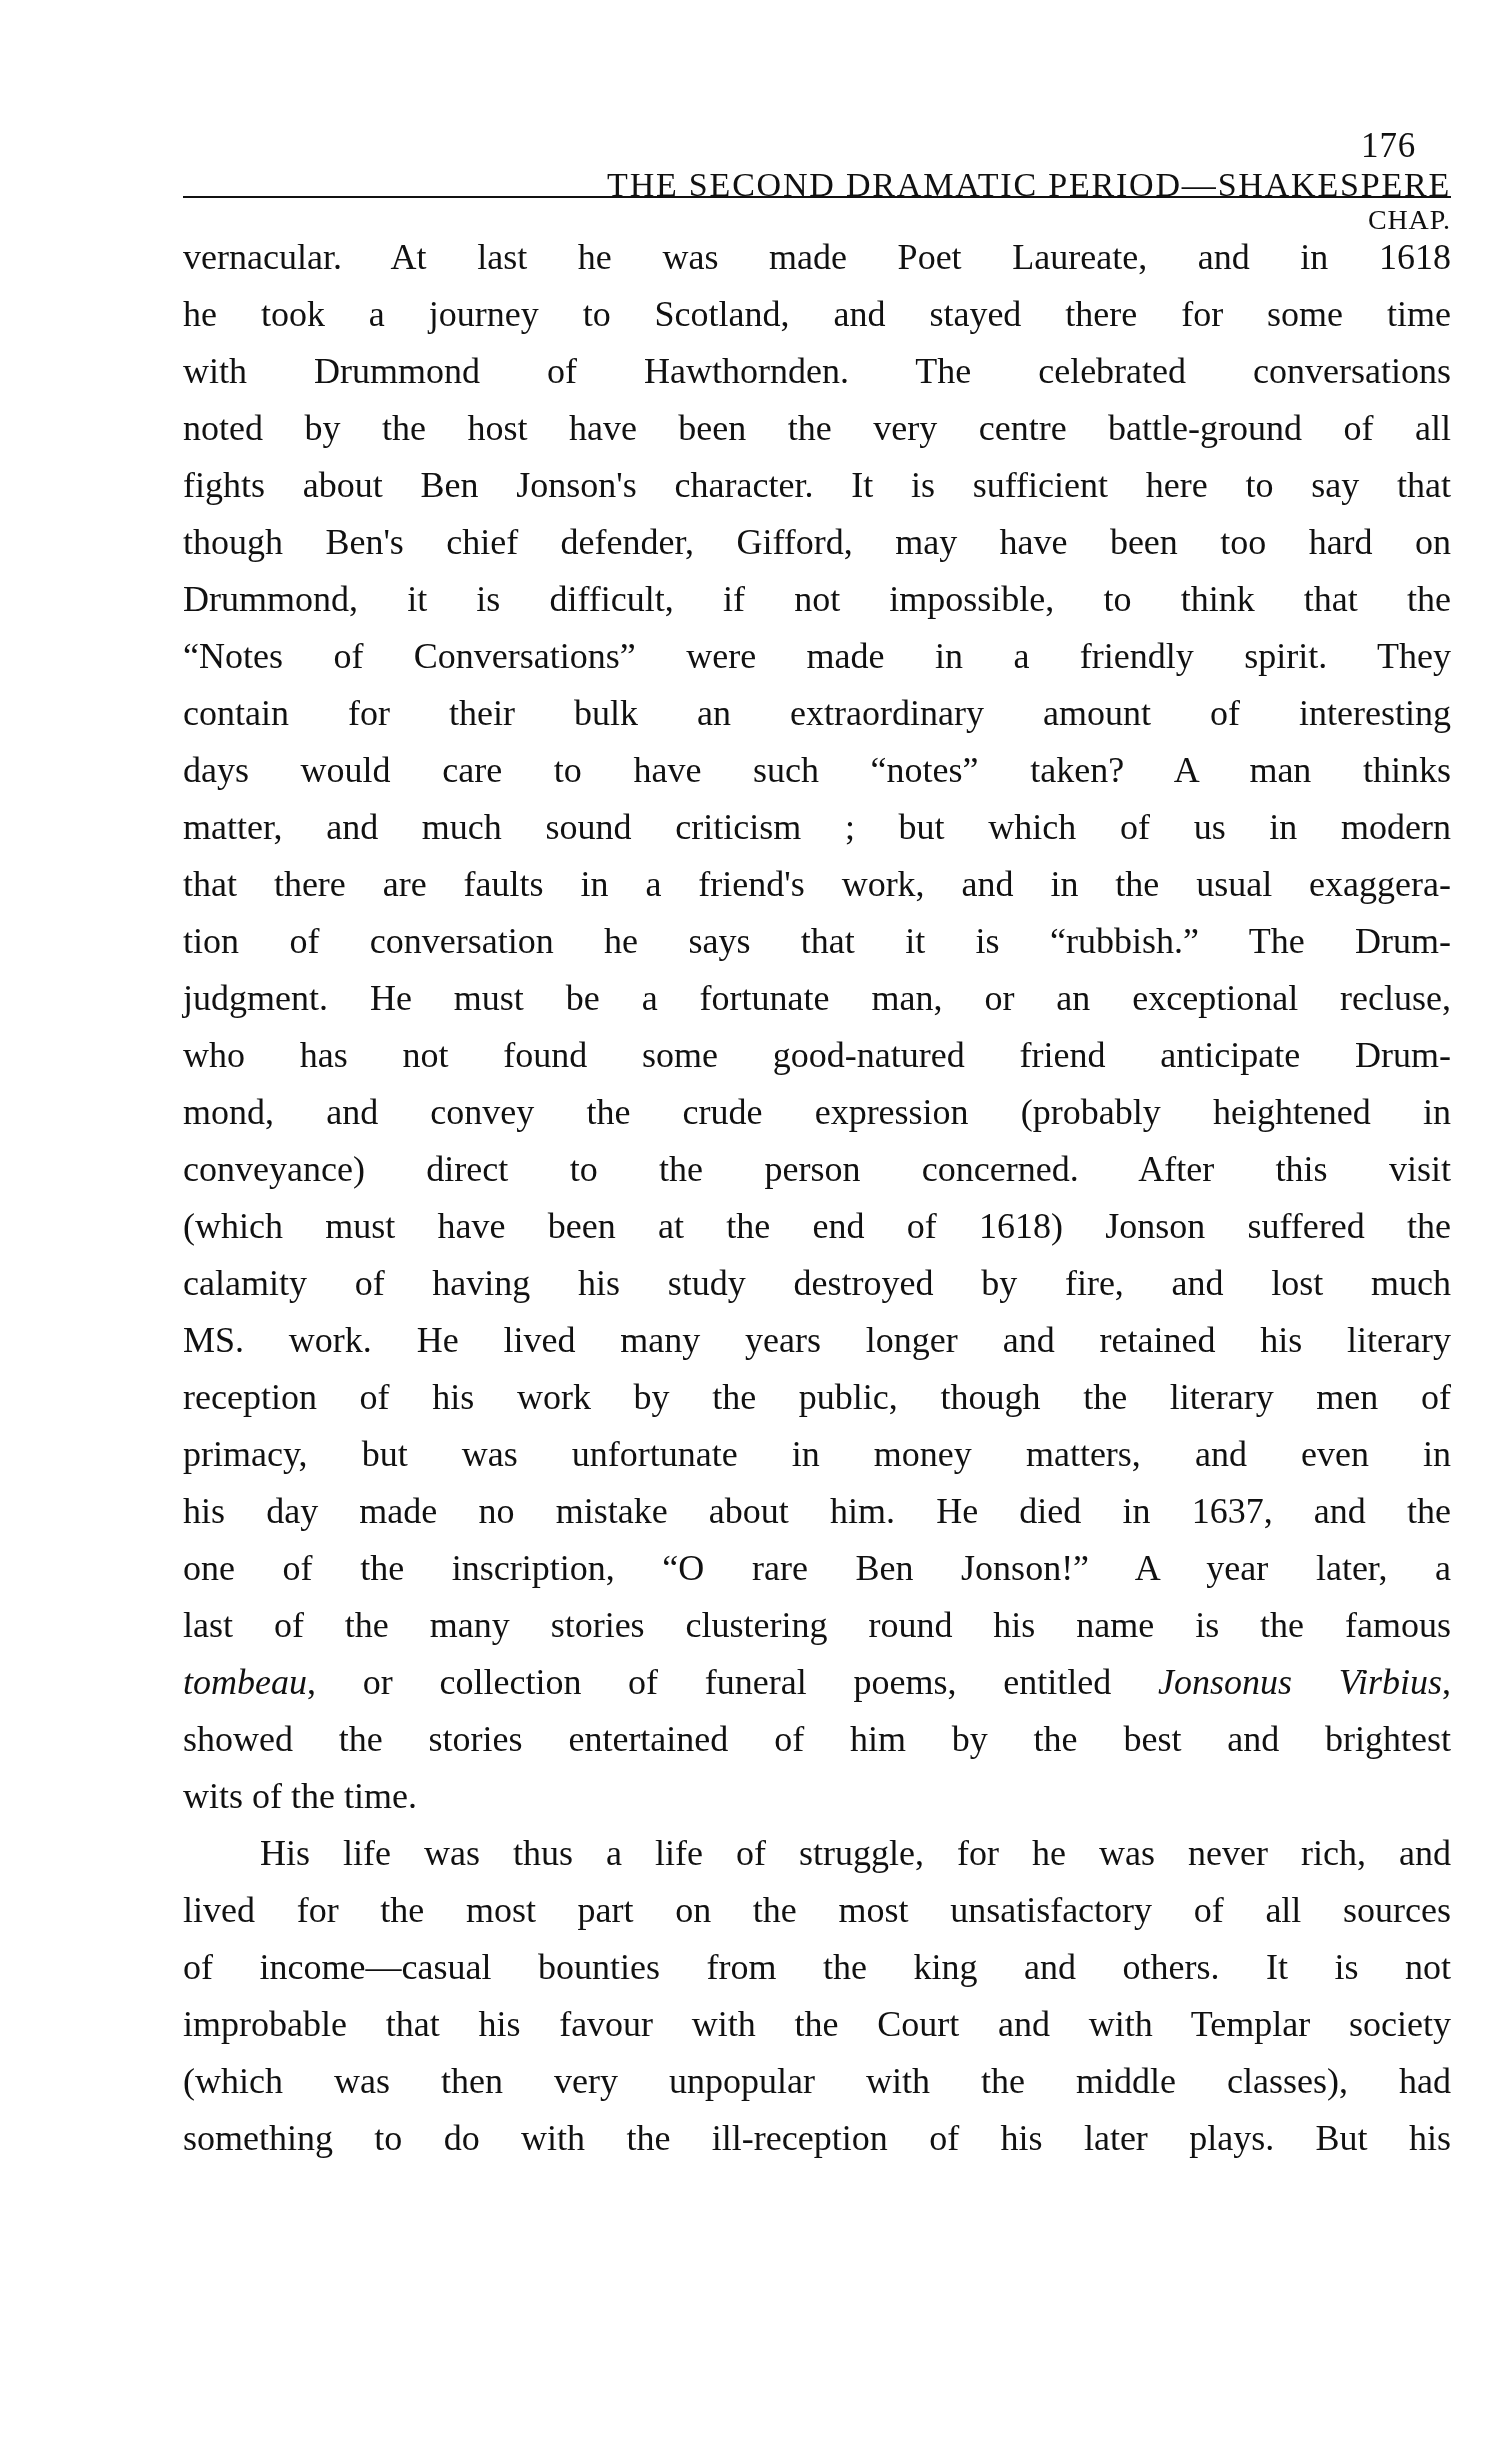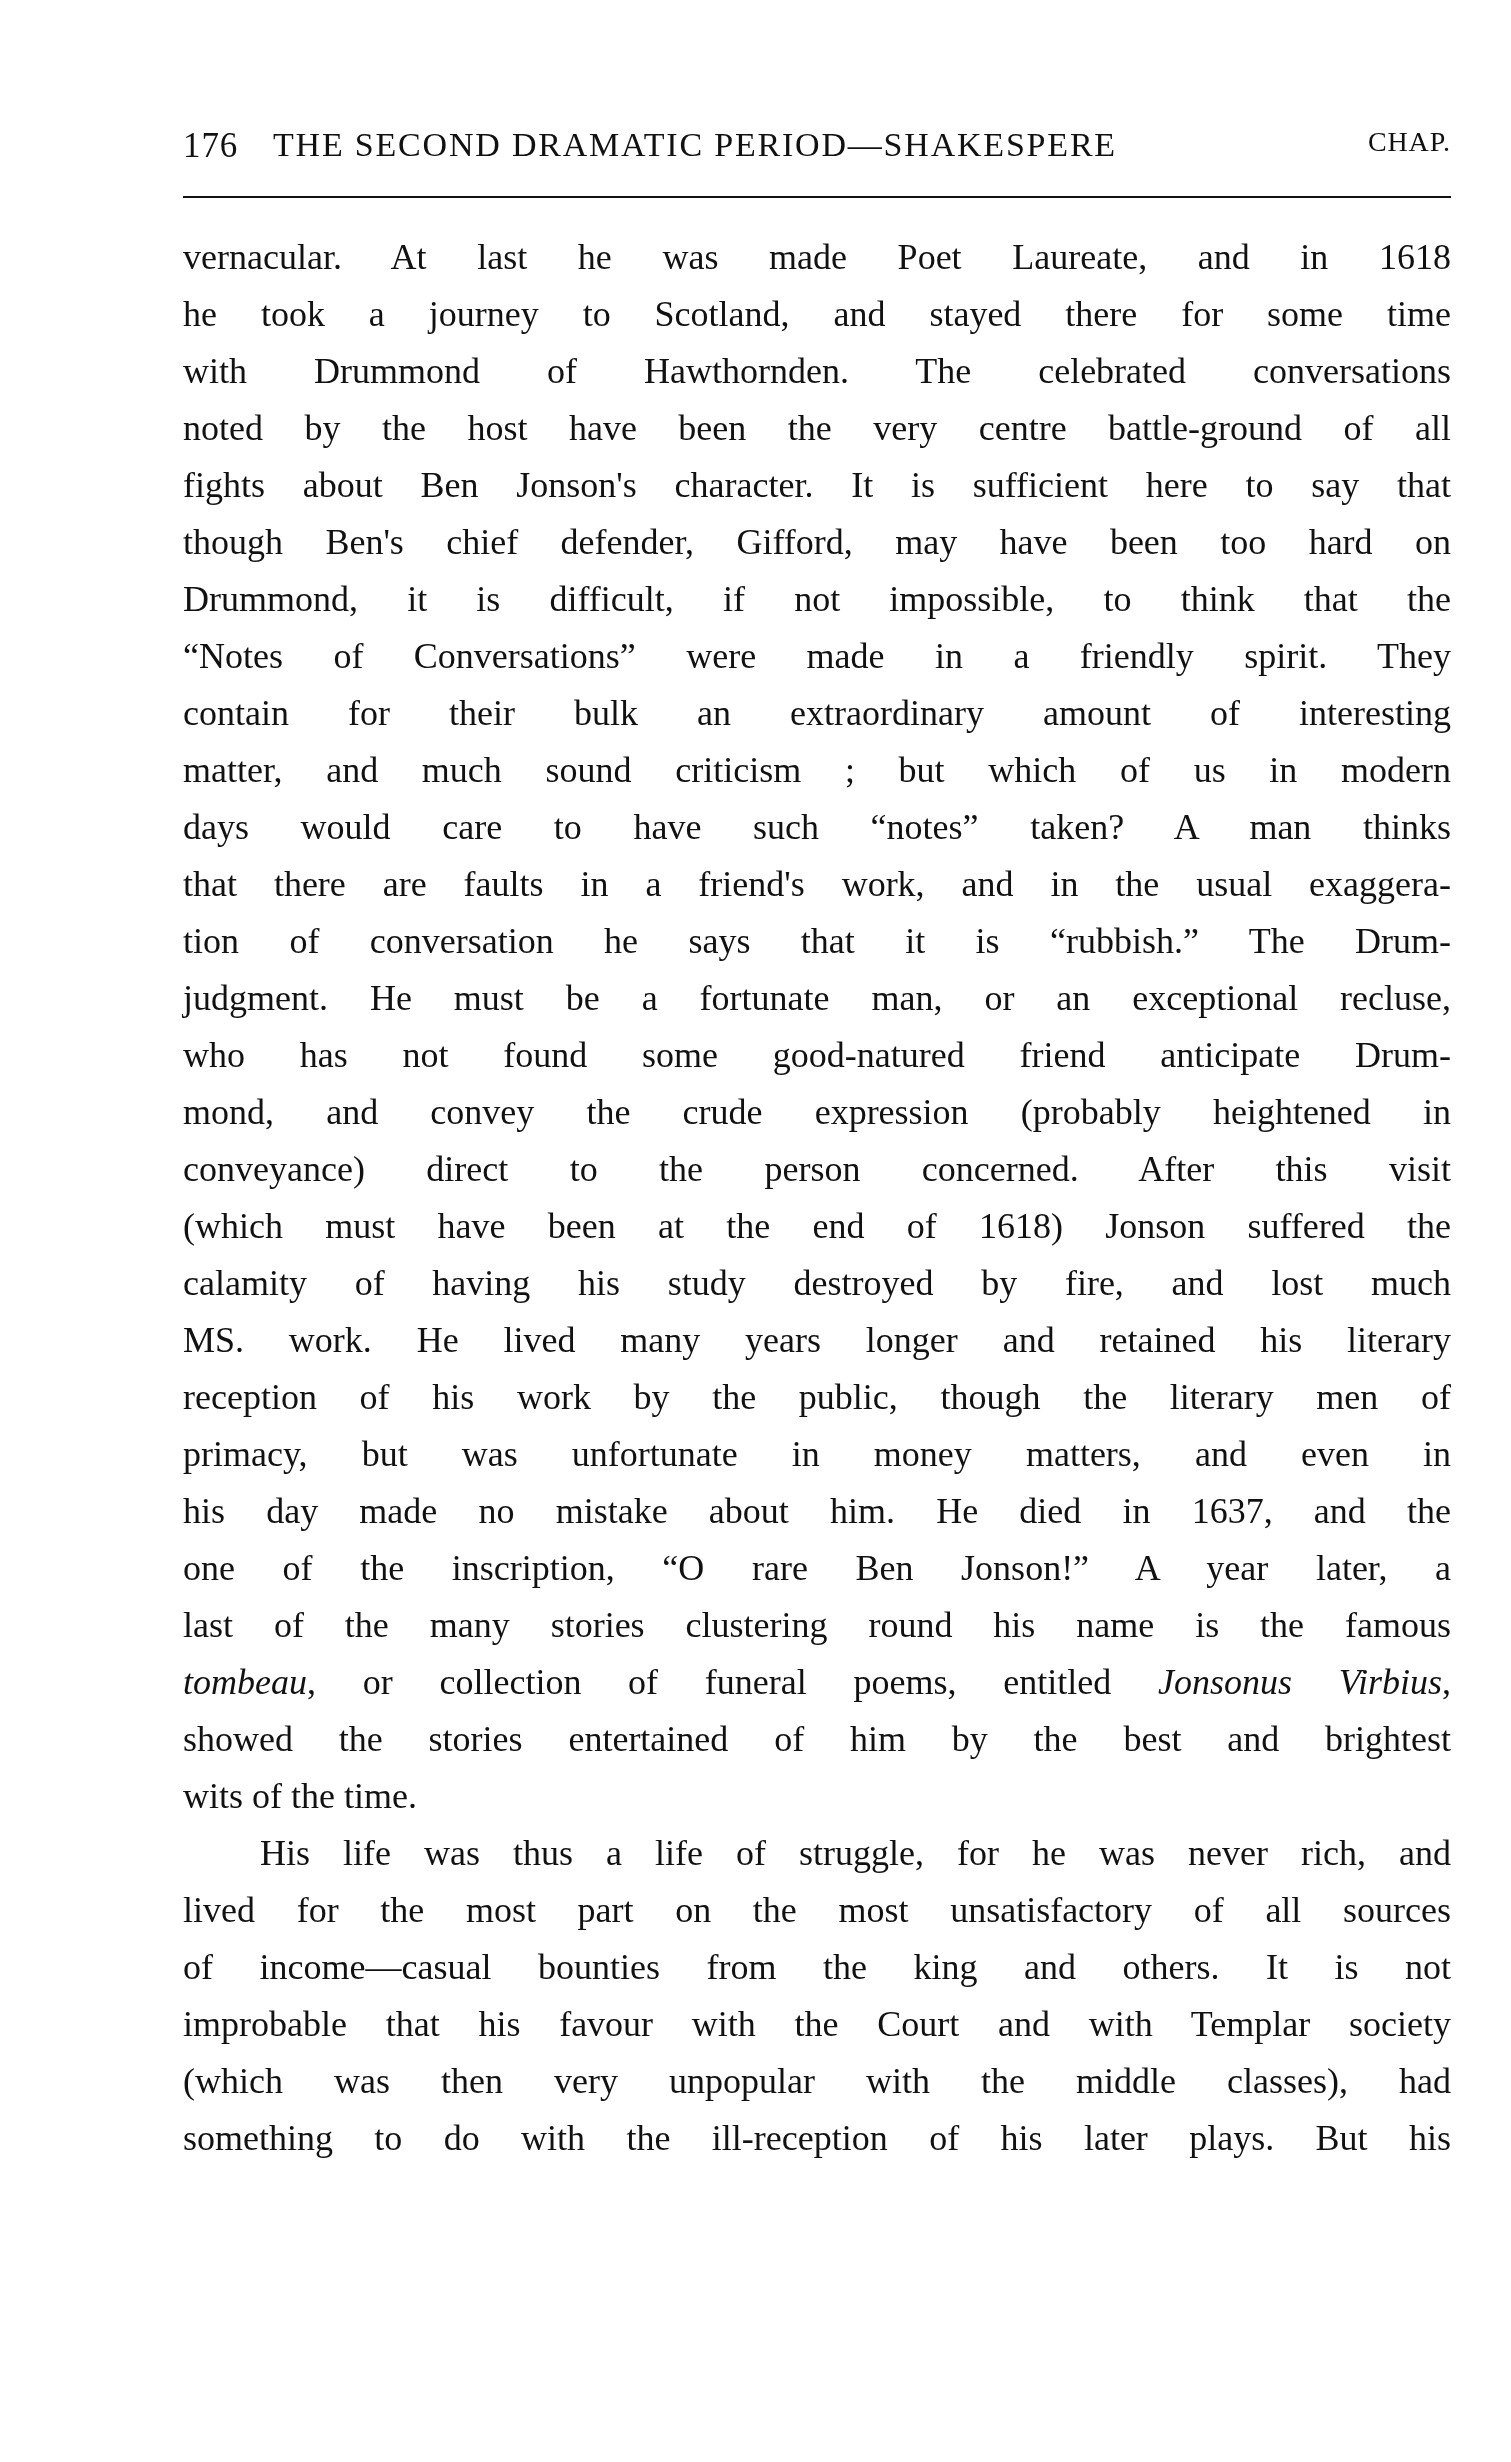--- a/index.html
+++ b/index.html
@@ -1,21 +1,21 @@
 <!DOCTYPE html>
 <html style="font-size:14.6px"><head>
 <meta charset="utf-8">
 <style>
   html, body { margin: 0; padding: 0; background: #ffffff; }
   body { width: 1512px; height: 2462px; position: relative; overflow: hidden; color: #111; }
   .page { position: absolute; left: 183px; top: 0; width: 1268px; }
   .running-head {
     position: absolute; top: 126px; left: 0; width: 1268px; height: 46px;
     font-family: "Liberation Serif", serif; font-size: 34px; letter-spacing: 0.9px;
-    display: flex; align-items: flex-start; white-space: nowrap;
+    display: flex; align-items: flex-end; white-space: nowrap; flex-direction: column;
   }
   .folio { width: 90px; font-size: 35px; }
   .head-title { flex: 1; text-transform: uppercase; letter-spacing: 1.8px; }
   .head-chap { font-size: 28px; letter-spacing: 0.9px; text-transform: uppercase; }
   .head-rule { position: absolute; top: 196px; left: 0; width: 1268px; height: 0; border-top: 2.7px solid #111; }
   .body-text {
     position: absolute; top: 229px; left: 0; width: 1268px;
     font-family: "Liberation Serif", serif; font-size: 36px; line-height: 57px;
   }
   .line { display: block; height: 57px; white-space: nowrap; text-align: justify; text-align-last: justify; }
@@ -38,22 +38,22 @@
     <div>
       <span class="line">vernacular.  At last he was made Poet Laureate, and in 1618</span>
       <span class="line">he took a journey to Scotland, and stayed there for some time</span>
       <span class="line">with Drummond of Hawthornden.  The celebrated conversations</span>
       <span class="line">noted by the host have been the very centre battle-ground of all</span>
       <span class="line">fights about Ben Jonson's character.  It is sufficient here to say that</span>
       <span class="line">though Ben's chief defender, Gifford, may have been too hard on</span>
       <span class="line">Drummond, it is difficult, if not impossible, to think that the</span>
       <span class="line">“Notes of Conversations” were made in a friendly spirit.  They</span>
       <span class="line">contain for their bulk an extraordinary amount of interesting</span>
+      <span class="line">days would care to have such “notes” taken?  A man thinks</span>
       <span class="line">matter, and much sound criticism ; but which of us in modern</span>
-      <span class="line">days would care to have such “notes” taken?  A man thinks</span>
       <span class="line">that there are faults in a friend's work, and in the usual exaggera-</span>
       <span class="line">tion of conversation he says that it is “rubbish.”  The Drum-</span>
       <span class="line">judgment.  He must be a fortunate man, or an exceptional recluse,</span>
       <span class="line">who has not found some good-natured friend anticipate Drum-</span>
       <span class="line">mond, and convey the crude expression (probably heightened in</span>
       <span class="line">conveyance) direct to the person concerned.  After this visit</span>
       <span class="line">(which must have been at the end of 1618) Jonson suffered the</span>
       <span class="line">calamity of having his study destroyed by fire, and lost much</span>
       <span class="line">MS. work.  He lived many years longer and retained his literary</span>
       <span class="line">reception of his work by the public, though the literary men of</span>

